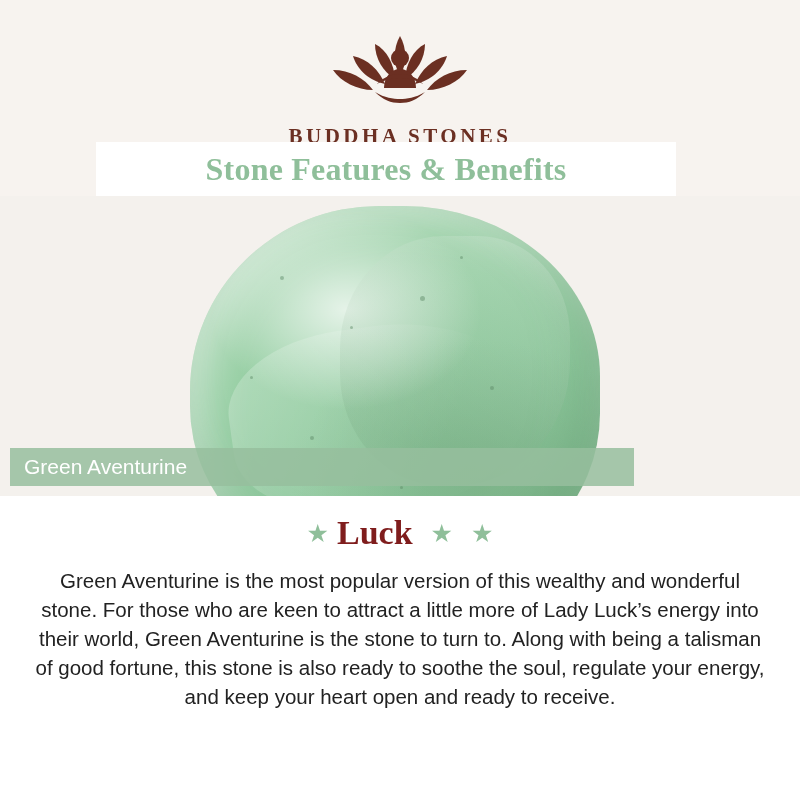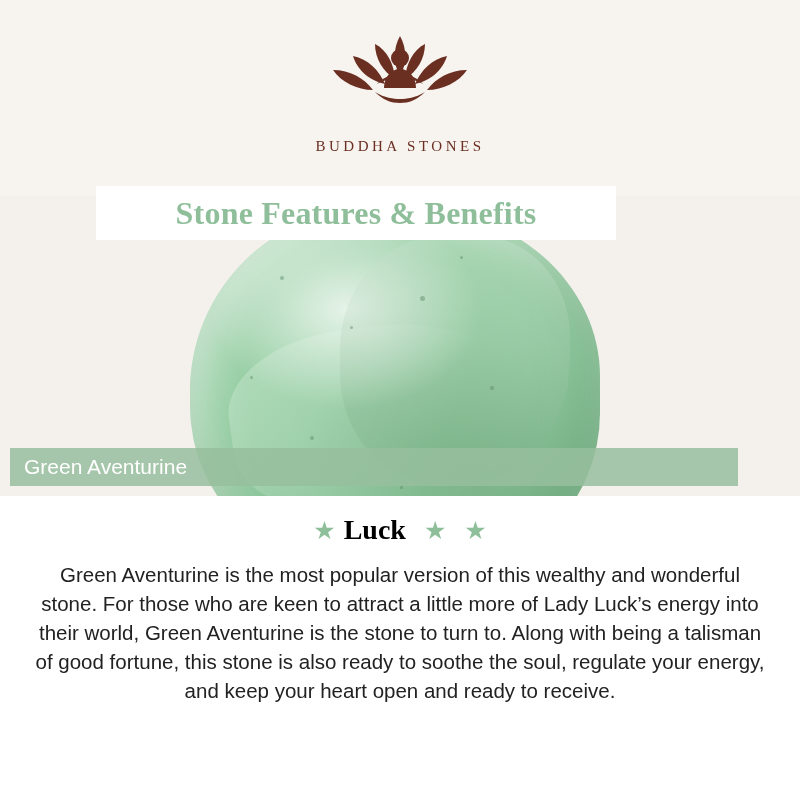--- a/index.html
+++ b/index.html
@@ -53,41 +53,40 @@
     flex-direction: column;
     align-items: center;
   }
   .logo-wrap {
     margin-top: 22px;
     display: flex;
     flex-direction: column;
     align-items: center;
   }
   .brand-name {
-    margin-top: 20px;
+    margin-top: 6px;
     color: #6b2f22;
-    font-size: 15px;
+    font-size: 21px;
     letter-spacing: 3.5px;
-    font-weight: normal;
+    font-weight: bold;
     font-family: "Liberation Serif", serif;
   }
 
   
   .title-band {
     position: absolute;
     left: 96px;
     top: 142px;
-    width: 520px;
+    width: 580px;
     height: 54px;
     background: #ffffff;
     z-index: 3;
     display: flex;
     align-items: center;
     justify-content: center;
-    margin-top: 44px;
   }
   .title-text {
     color: #8fbf9a;
     font-size: 32px;
     font-weight: bold;
     font-family: "Liberation Serif", serif;
     letter-spacing: 0.2px;
   }
 
   
@@ -138,21 +137,21 @@
     position: absolute;
     background: rgba(90,135,100,0.45);
     border-radius: 50%;
   }
 
   
   .label-bar {
     position: absolute;
     left: 10px;
     top: 448px;
-    width: 728px;
+    width: 624px;
     height: 38px;
     background: rgba(150,190,158,0.85);
     z-index: 4;
     display: flex;
     align-items: center;
   }
   .label-bar .label-text {
     color: #ffffff;
     font-size: 21px;
     margin-left: 14px;
@@ -180,22 +179,22 @@
     display: flex;
     align-items: center;
     gap: 8px;
   }
   .kw-star {
     color: #8fbf9a;
     font-size: 25px;
     line-height: 1;
   }
   .kw-text {
-    color: #000000;
-    font-size: 28px;
+    color: #7f1d1d;
+    font-size: 34px;
     font-weight: bold;
     font-family: "Liberation Serif", serif;
   }
   .paragraph {
     margin: 14px 32px 0 32px;
     color: #222222;
     font-size: 20.5px;
     line-height: 1.42;
     text-align: center;
   }

